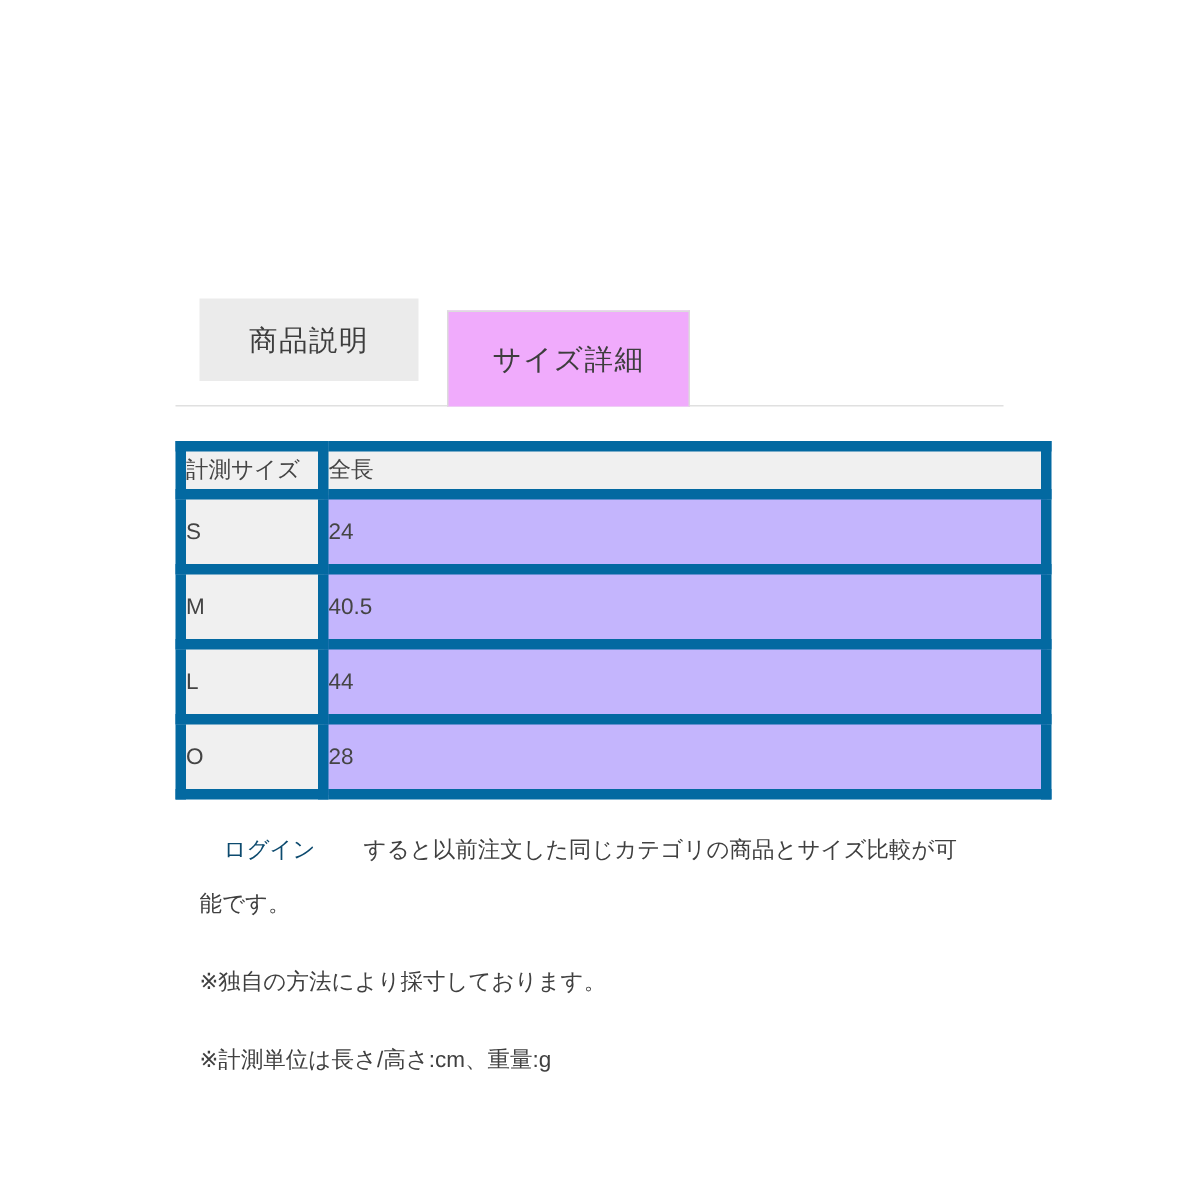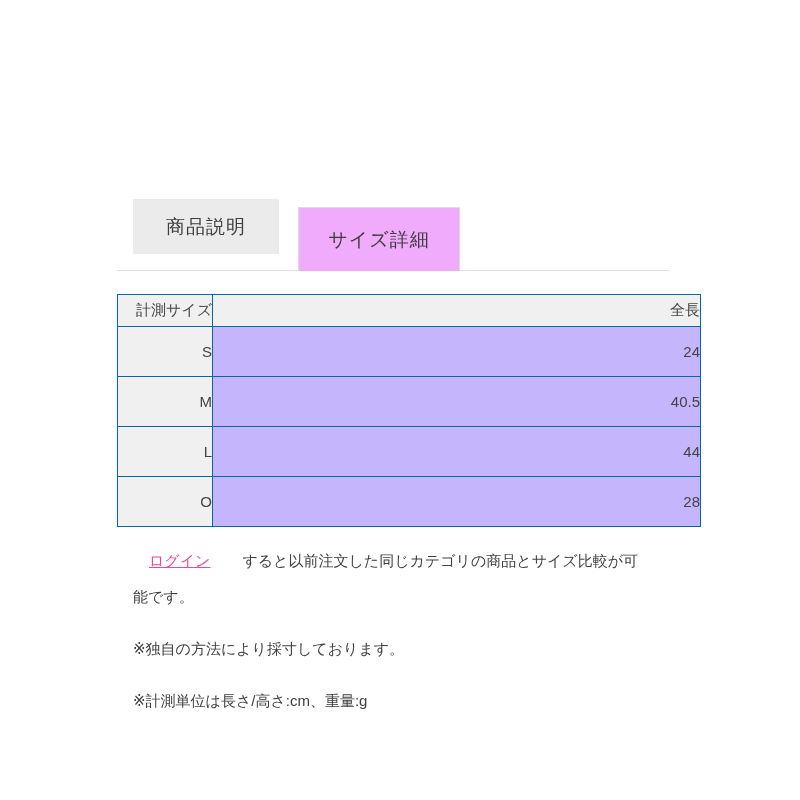--- a/index.html
+++ b/index.html
@@ -52,22 +52,22 @@
   
   table.size-table {
     width: 584px;
     margin-top: 23px;
     border-collapse: collapse;
     font-size: 15px;
     color: #444444;
     table-layout: fixed;
   }
   .size-table th, .size-table td {
-    border: 1px solid #0369a1;
-    text-align: right;
+    border: 7px solid #0369a1;
+    text-align: left;
     font-weight: normal;
     vertical-align: middle;
   }
   .size-table thead th {
     background: #f0f0f0;
     height: 32px;
   }
   .size-table tbody th {
     background: #f0f0f0;
     height: 50px;
@@ -76,22 +76,21 @@
   .size-table tbody td { background: #c4b5fd; }
 
   
   .notes {
     margin-top: 12px;
     font-size: 15px;
     color: #404040;
   }
   .note-line { line-height: 36px; }
   .login-link {
-    color: #ec4899;
-    text-decoration: underline;
+    color: #0c4a6e;
     cursor: pointer;
   }
 </style>
 </head>
 <body>
 
 <div class="content">
 
   <div class="tabbar">
     <div class="tab tab-inactive">

